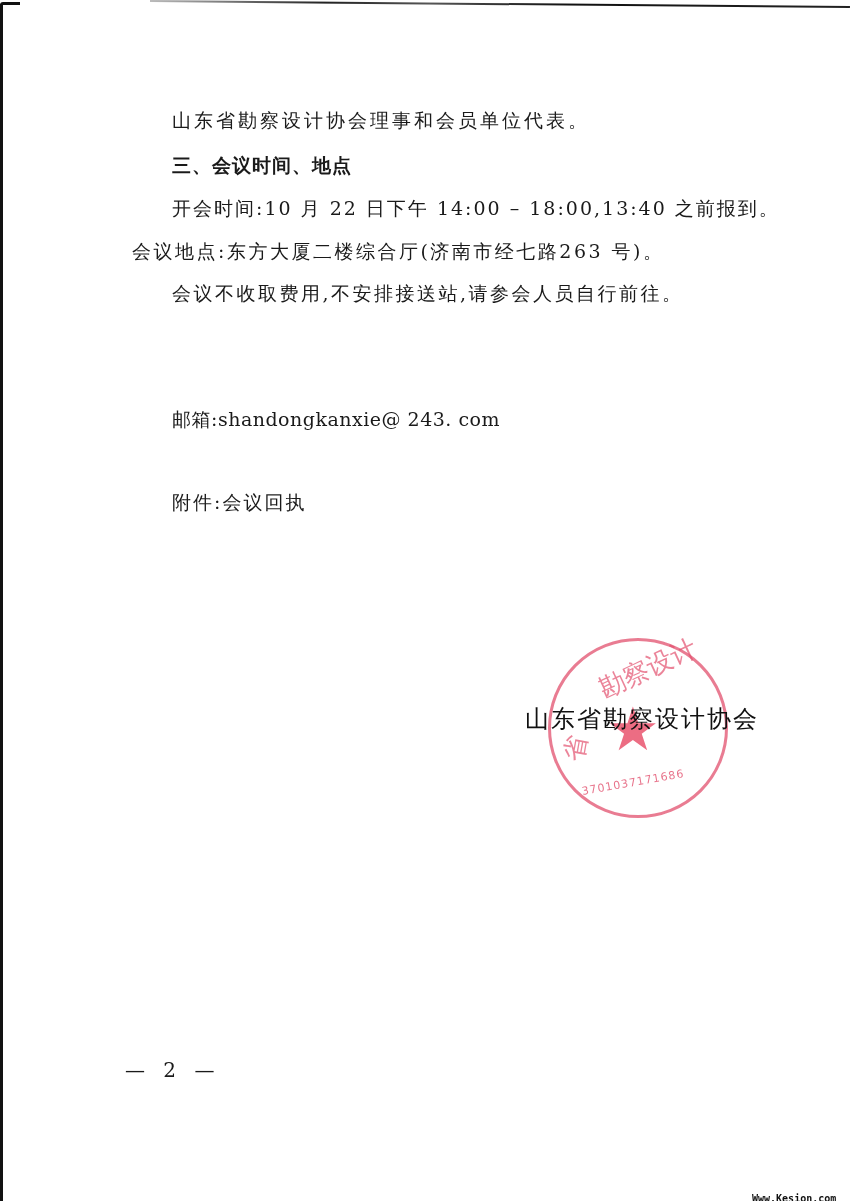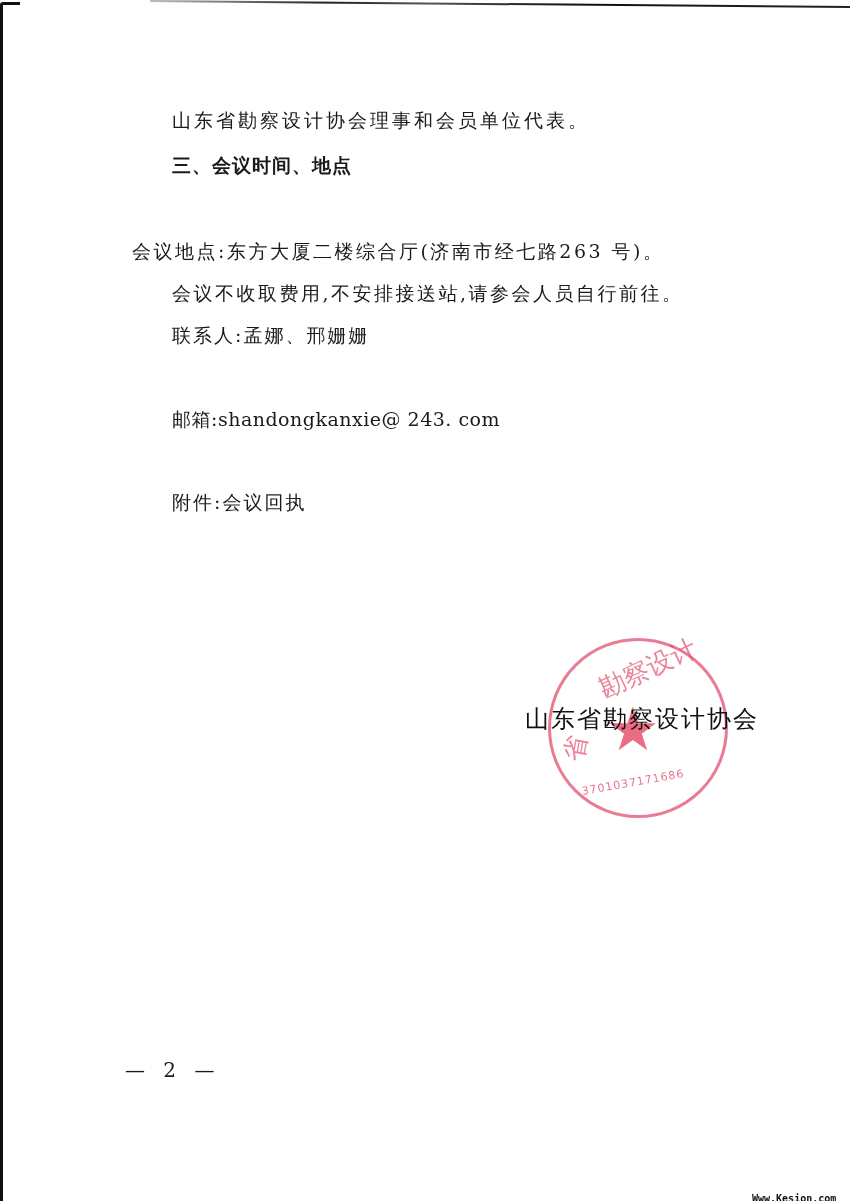--- a/index.html
+++ b/index.html
@@ -119,26 +119,26 @@
 
 <div class="scan-top-edge"></div>
 <div class="scan-left-edge"></div>
 
 <div class="page">
 
   <div class="line" style="left:172px; top:100px;">山东省勘察设计协会理事和会员单位代表。</div>
 
   <div class="line heading" style="left:172px; top:145px; font-size:19px;font-family:Liberation Mono, monospace;">三、会议时间、地点</div>
 
+  <div class="line" style="left:172px; top:188px; letter-spacing:2px;">开会时间:10 月 22 日下午 14:00 – 18:00,13:40 之前报到。</div>
 
   <div class="line" style="left:132px; top:231px; letter-spacing:2.5px;">会议地点:东方大厦二楼综合厅(济南市经七路263 号)。</div>
 
   <div class="line" style="left:172px; top:273px; letter-spacing:2.5px;">会议不收取费用,不安排接送站,请参会人员自行前往。</div>
 
-  <div class="line" style="left:172px; top:315px; letter-spacing:2px;">联系人:孟娜、邢姗姗</div>
 
 
   <div class="line" style="left:172px; top:399px; letter-spacing:0.5px;">邮箱:shandongkanxie@ 243. com</div>
 
   <div class="line" style="left:172px; top:482px; letter-spacing:2px;">附件:会议回执</div>
 
   <div class="stamp">
     <span class="stamp-text" style="left:45px; top:10px; transform:rotate(-25deg);">勘察设计</span>
     <span class="stamp-text" style="left:12px; top:90px; transform:rotate(-80deg);">省</span>
     <span class="stamp-star">★</span>

